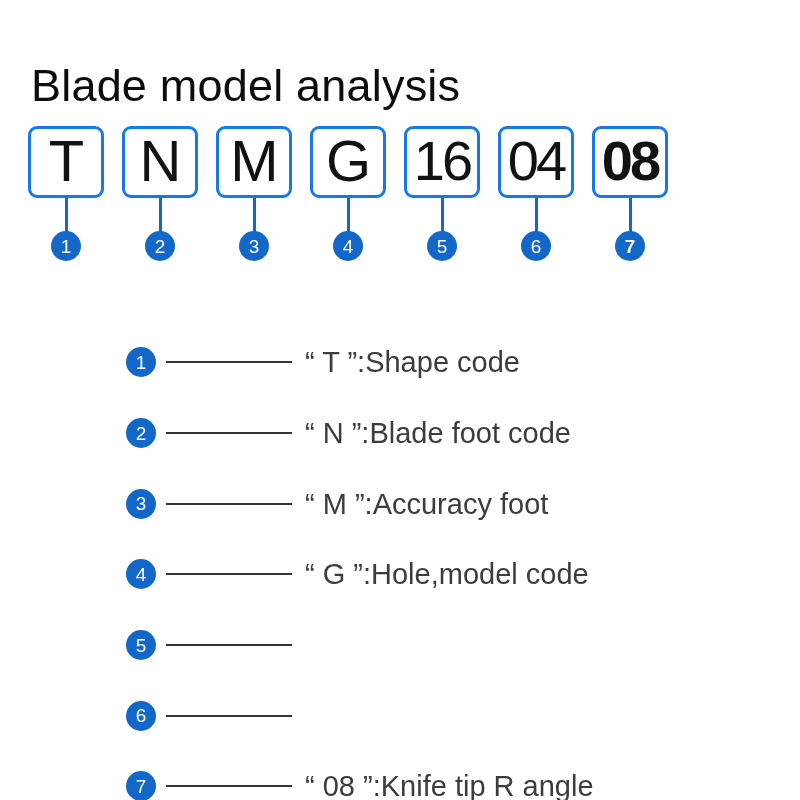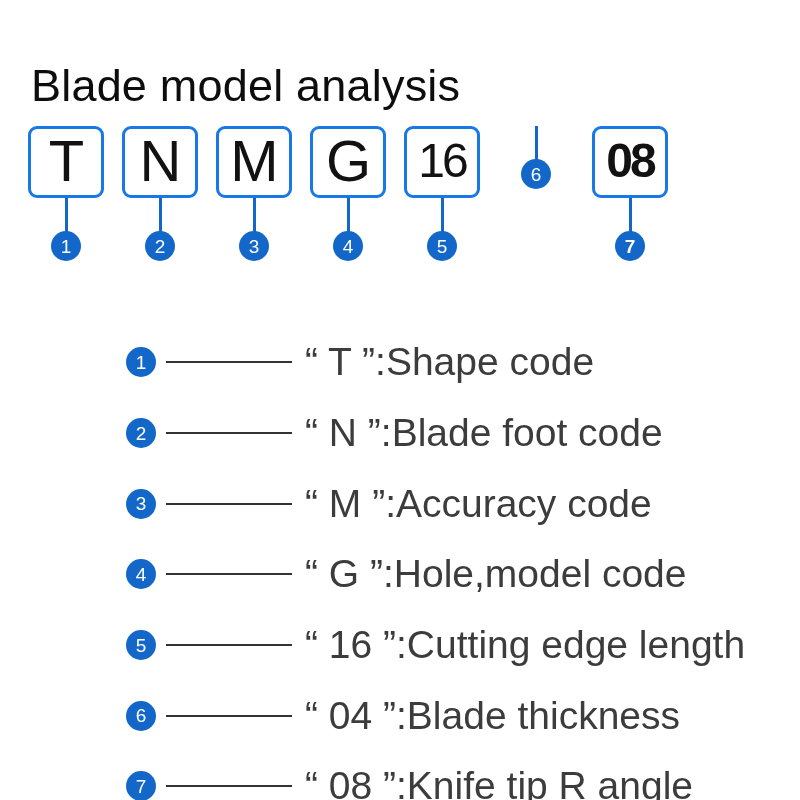--- a/index.html
+++ b/index.html
@@ -72,21 +72,21 @@
   .code-box .glyph {
     font-size: 58px;
     line-height: 58px;
     color: #121212;
     font-family: "Liberation Sans", sans-serif;
     white-space: nowrap;
     letter-spacing: -1px;
     transform: translateY(-1px);
   }
   .code-box.narrow .glyph {
-    font-size: 48px;
+    font-size: 56px;
     line-height: 52px;
     letter-spacing: -3px;
   }
 
   .connector {
     width: 3px;
     height: 34px;
     background: #1267c8;
   }
 
@@ -132,21 +132,21 @@
   }
   .legend-line {
     width: 126px;
     height: 2px;
     background: #333333;
     margin-left: 10px;
     flex: 0 0 auto;
   }
   .legend-text {
     margin-left: 13px;
-    font-size: 39px;
+    font-size: 29px;
     line-height: 34px;
     color: #3c3c3c;
     font-family: "Liberation Sans", sans-serif;
     white-space: nowrap;
   }
 </style>
 </head>
 <body>
 
 <div id="diagram">
@@ -183,20 +183,23 @@
         <div class="num-badge">4</div>
       </div>
       <div class="code-cell">
         <div class="code-box narrow">
           <span class="glyph">16</span>
         </div>
         <div class="connector"></div>
         <div class="num-badge">5</div>
       </div>
       <div class="code-cell">
+        <div class="code-box narrow">
+          <span class="glyph">04</span>
+        </div>
         <div class="connector"></div>
         <div class="num-badge">6</div>
       </div>
       <div class="code-cell">
         <div class="code-box narrow">
           <span class="glyph">08</span>
         </div>
         <div class="connector"></div>
         <div class="num-badge">7</div>
       </div>
@@ -209,36 +212,34 @@
         <div class="legend-text">“ T ”:Shape code</div>
       </div>
       <div class="legend-row">
         <div class="legend-badge">2</div>
         <div class="legend-line"></div>
         <div class="legend-text">“ N ”:Blade foot code</div>
       </div>
       <div class="legend-row">
         <div class="legend-badge">3</div>
         <div class="legend-line"></div>
-        <div class="legend-text">“ M ”:Accuracy code</div>
+        <div class="legend-text">“ M ”:Accuracy foot</div>
       </div>
       <div class="legend-row">
         <div class="legend-badge">4</div>
         <div class="legend-line"></div>
         <div class="legend-text">“ G ”:Hole,model code</div>
       </div>
       <div class="legend-row">
         <div class="legend-badge">5</div>
         <div class="legend-line"></div>
-        <div class="legend-text">“ 16 ”:Cutting edge length</div>
       </div>
       <div class="legend-row">
         <div class="legend-badge">6</div>
         <div class="legend-line"></div>
-        <div class="legend-text">“ 04 ”:Blade thickness</div>
       </div>
       <div class="legend-row">
         <div class="legend-badge">7</div>
         <div class="legend-line"></div>
         <div class="legend-text">“ 08 ”:Knife tip R angle</div>
       </div>
     </div>
 
 </div>
 

